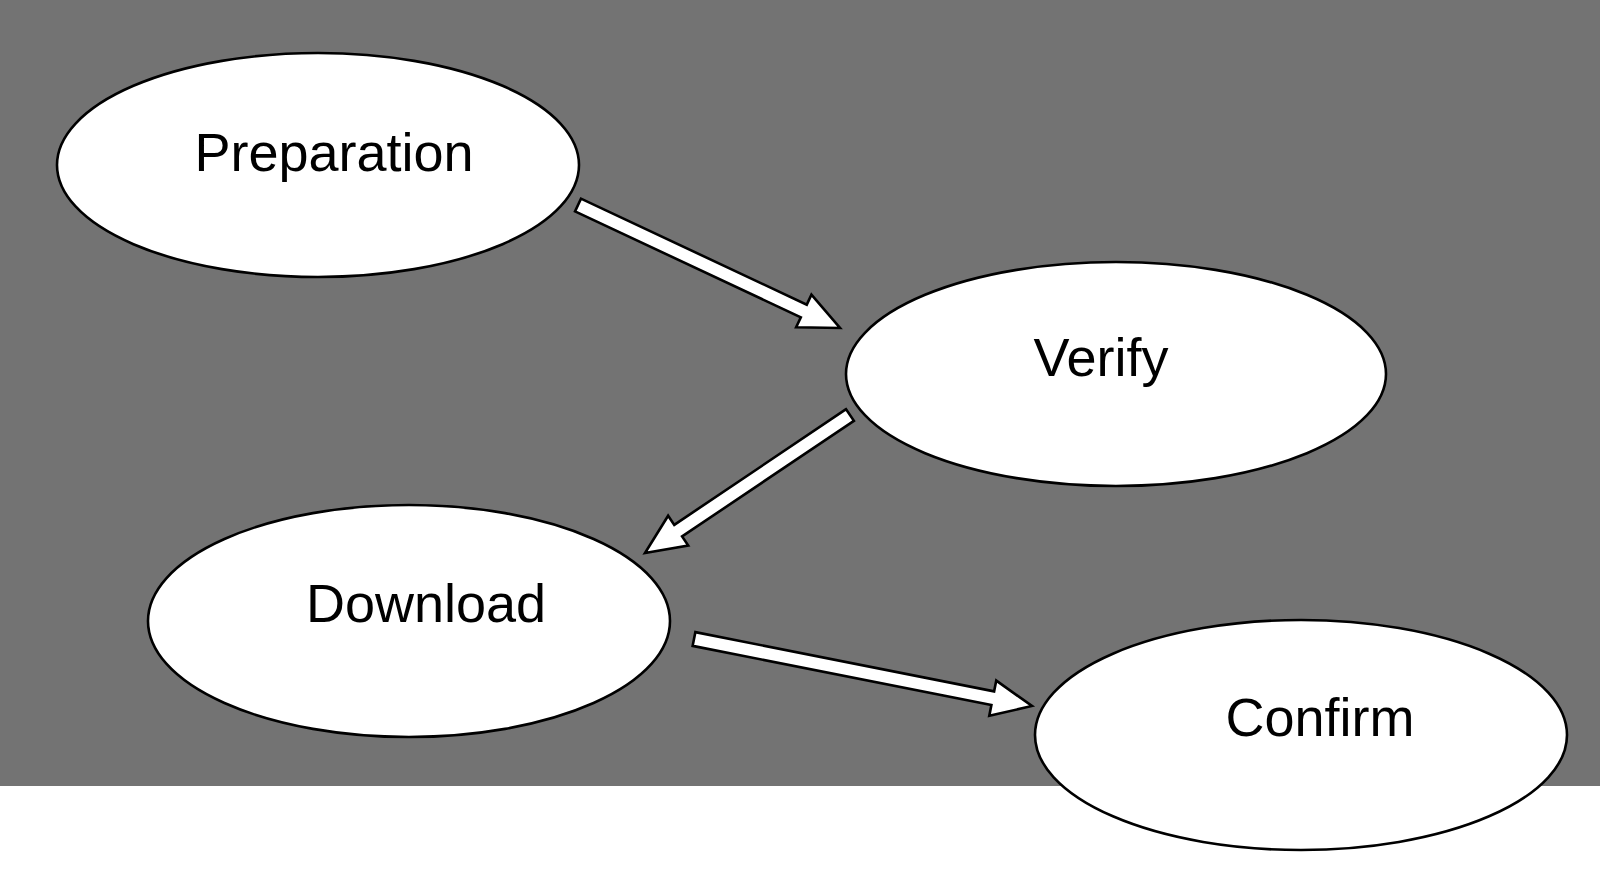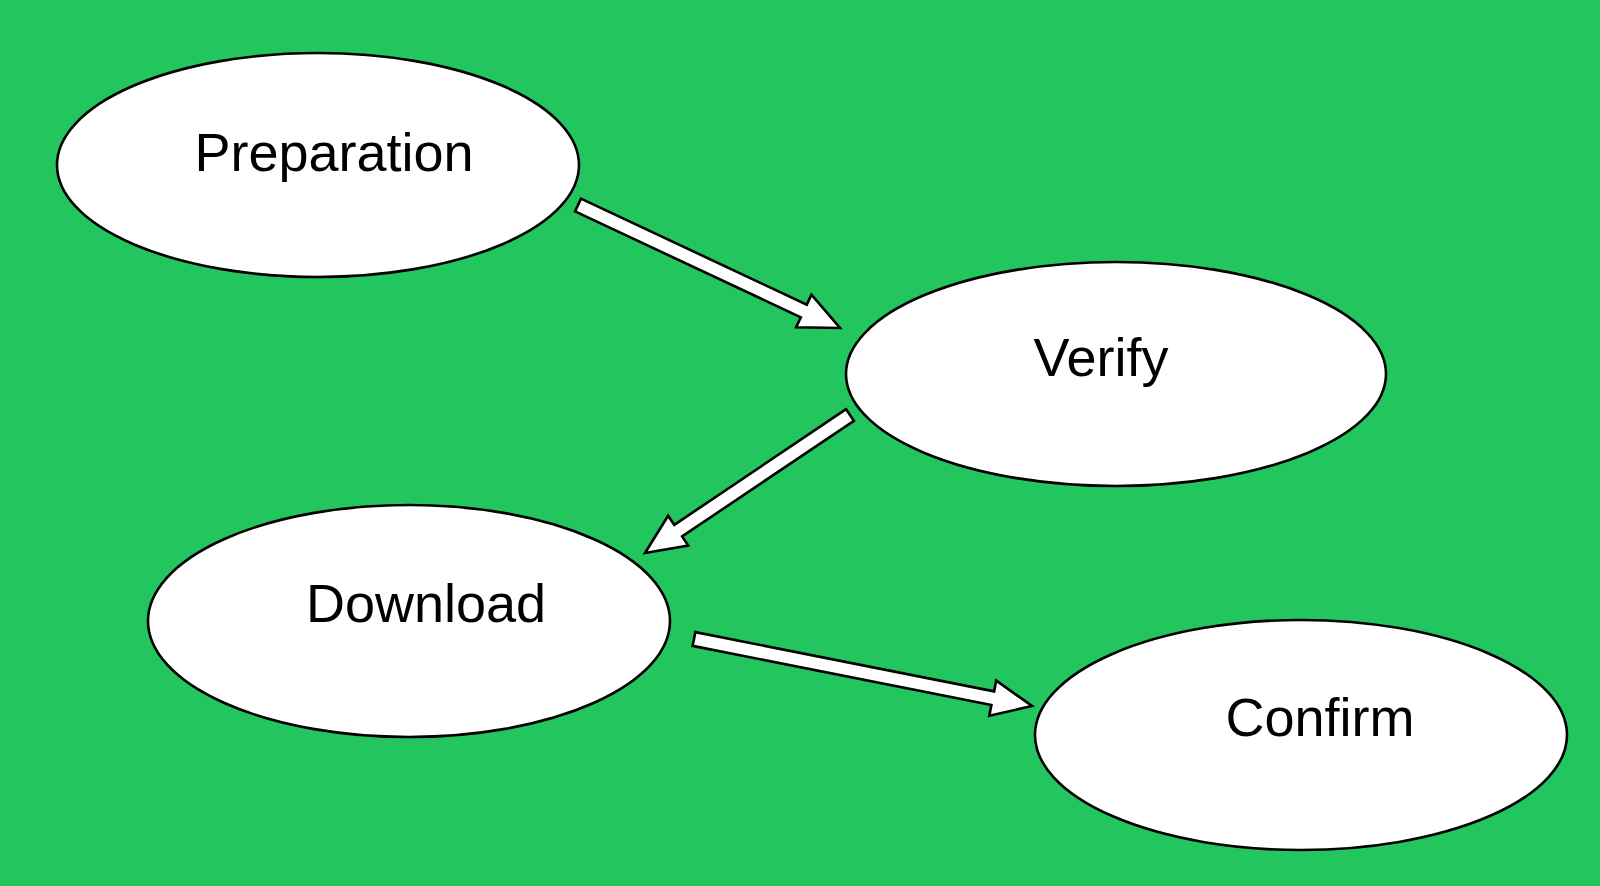--- a/index.html
+++ b/index.html
@@ -10,22 +10,22 @@
   }
   body {
     width: 1600px;
     height: 886px;
     overflow: hidden;
     font-family: "Liberation Sans", sans-serif;
   }
   #diagram-root {
     position: relative;
     width: 1600px;
-    height: 886px;
-    background: #22c55e;
+    height: 786px;
+    background: #737373;
   }
   #flow-svg {
     display: block;
     width: 1600px;
     height: 886px;
   }
   .node-ellipse {
     fill: #ffffff;
     stroke: #000000;
     stroke-width: 2.6;

